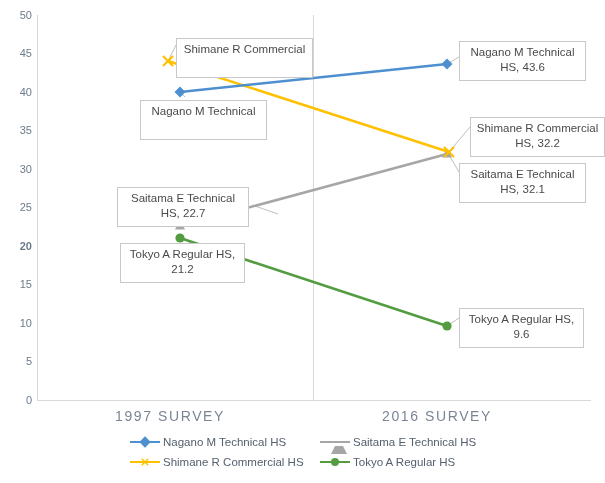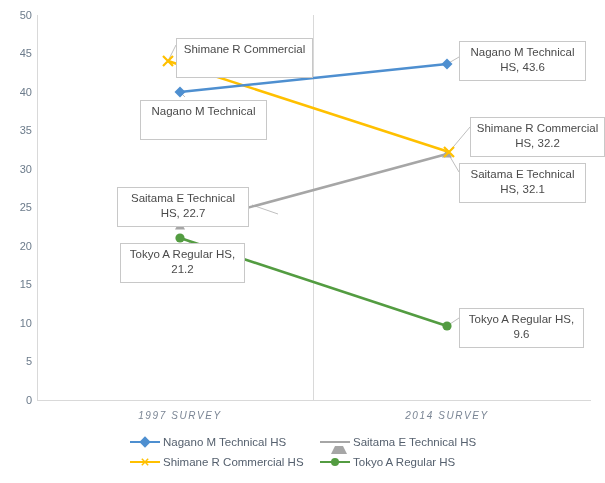--- a/index.html
+++ b/index.html
@@ -30,27 +30,26 @@
     position: absolute;
     font-size: 11px;
     color: #6c7b8b;
     text-align: right;
     width: 32px;
     letter-spacing: 0px;
     line-height: 12px;
   }
   .cat-label {
     position: absolute;
-    font-size: 10px;
+    font-size: 14px;
     color: #7a8594;
     letter-spacing: 1.6px;
-    text-align: center;
+    text-align: left;
     white-space: nowrap;
     line-height: 12px;
-    font-style: italic;
   }
   .data-label {
     position: absolute;
     background: #ffffff;
     border: 1px solid #c8c8c8;
     box-sizing: border-box;
     font-size: 11.5px;
     color: #4a4a4a;
     text-align: center;
     line-height: 15px;
@@ -150,28 +149,28 @@
       <polygon points="447,58.5 452.5,64 447,69.5 441.5,64" fill="#4e8fd0"></polygon>
     </g>
   </svg>
 
   <div class="axis-tick-label" style="left:0px; top:9px;">50</div>
   <div class="axis-tick-label" style="left:0px; top:47px;">45</div>
   <div class="axis-tick-label" style="left:0px; top:86px;">40</div>
   <div class="axis-tick-label" style="left:0px; top:124px;">35</div>
   <div class="axis-tick-label" style="left:0px; top:163px;">30</div>
   <div class="axis-tick-label" style="left:0px; top:201px;">25</div>
-  <div class="axis-tick-label" style="left:0px; top:240px;">20</div>
+  <div class="axis-tick-label" style="left:0px; top:240px;font-weight:bold;">20</div>
   <div class="axis-tick-label" style="left:0px; top:278px;">15</div>
   <div class="axis-tick-label" style="left:0px; top:317px;">10</div>
   <div class="axis-tick-label" style="left:0px; top:355px;">5</div>
   <div class="axis-tick-label" style="left:0px; top:394px;">0</div>
 
   <div class="cat-label" style="left:115px; top:410px; width:130px;">1997 SURVEY</div>
-  <div class="cat-label" style="left:382px; top:410px; width:130px;">2014 SURVEY</div>
+  <div class="cat-label" style="left:382px; top:410px; width:130px;">2016 SURVEY</div>
 
   <div class="data-label" style="left:176px; top:38px; width:137px; height:40px;">
     <div>Shimane R Commercial</div>
   </div>
 
   <div class="data-label" style="left:140px; top:100px; width:127px; height:40px;">
     <div>Nagano M Technical</div>
   </div>
 
   <div class="data-label" style="left:459px; top:41px; width:127px; height:40px;">

